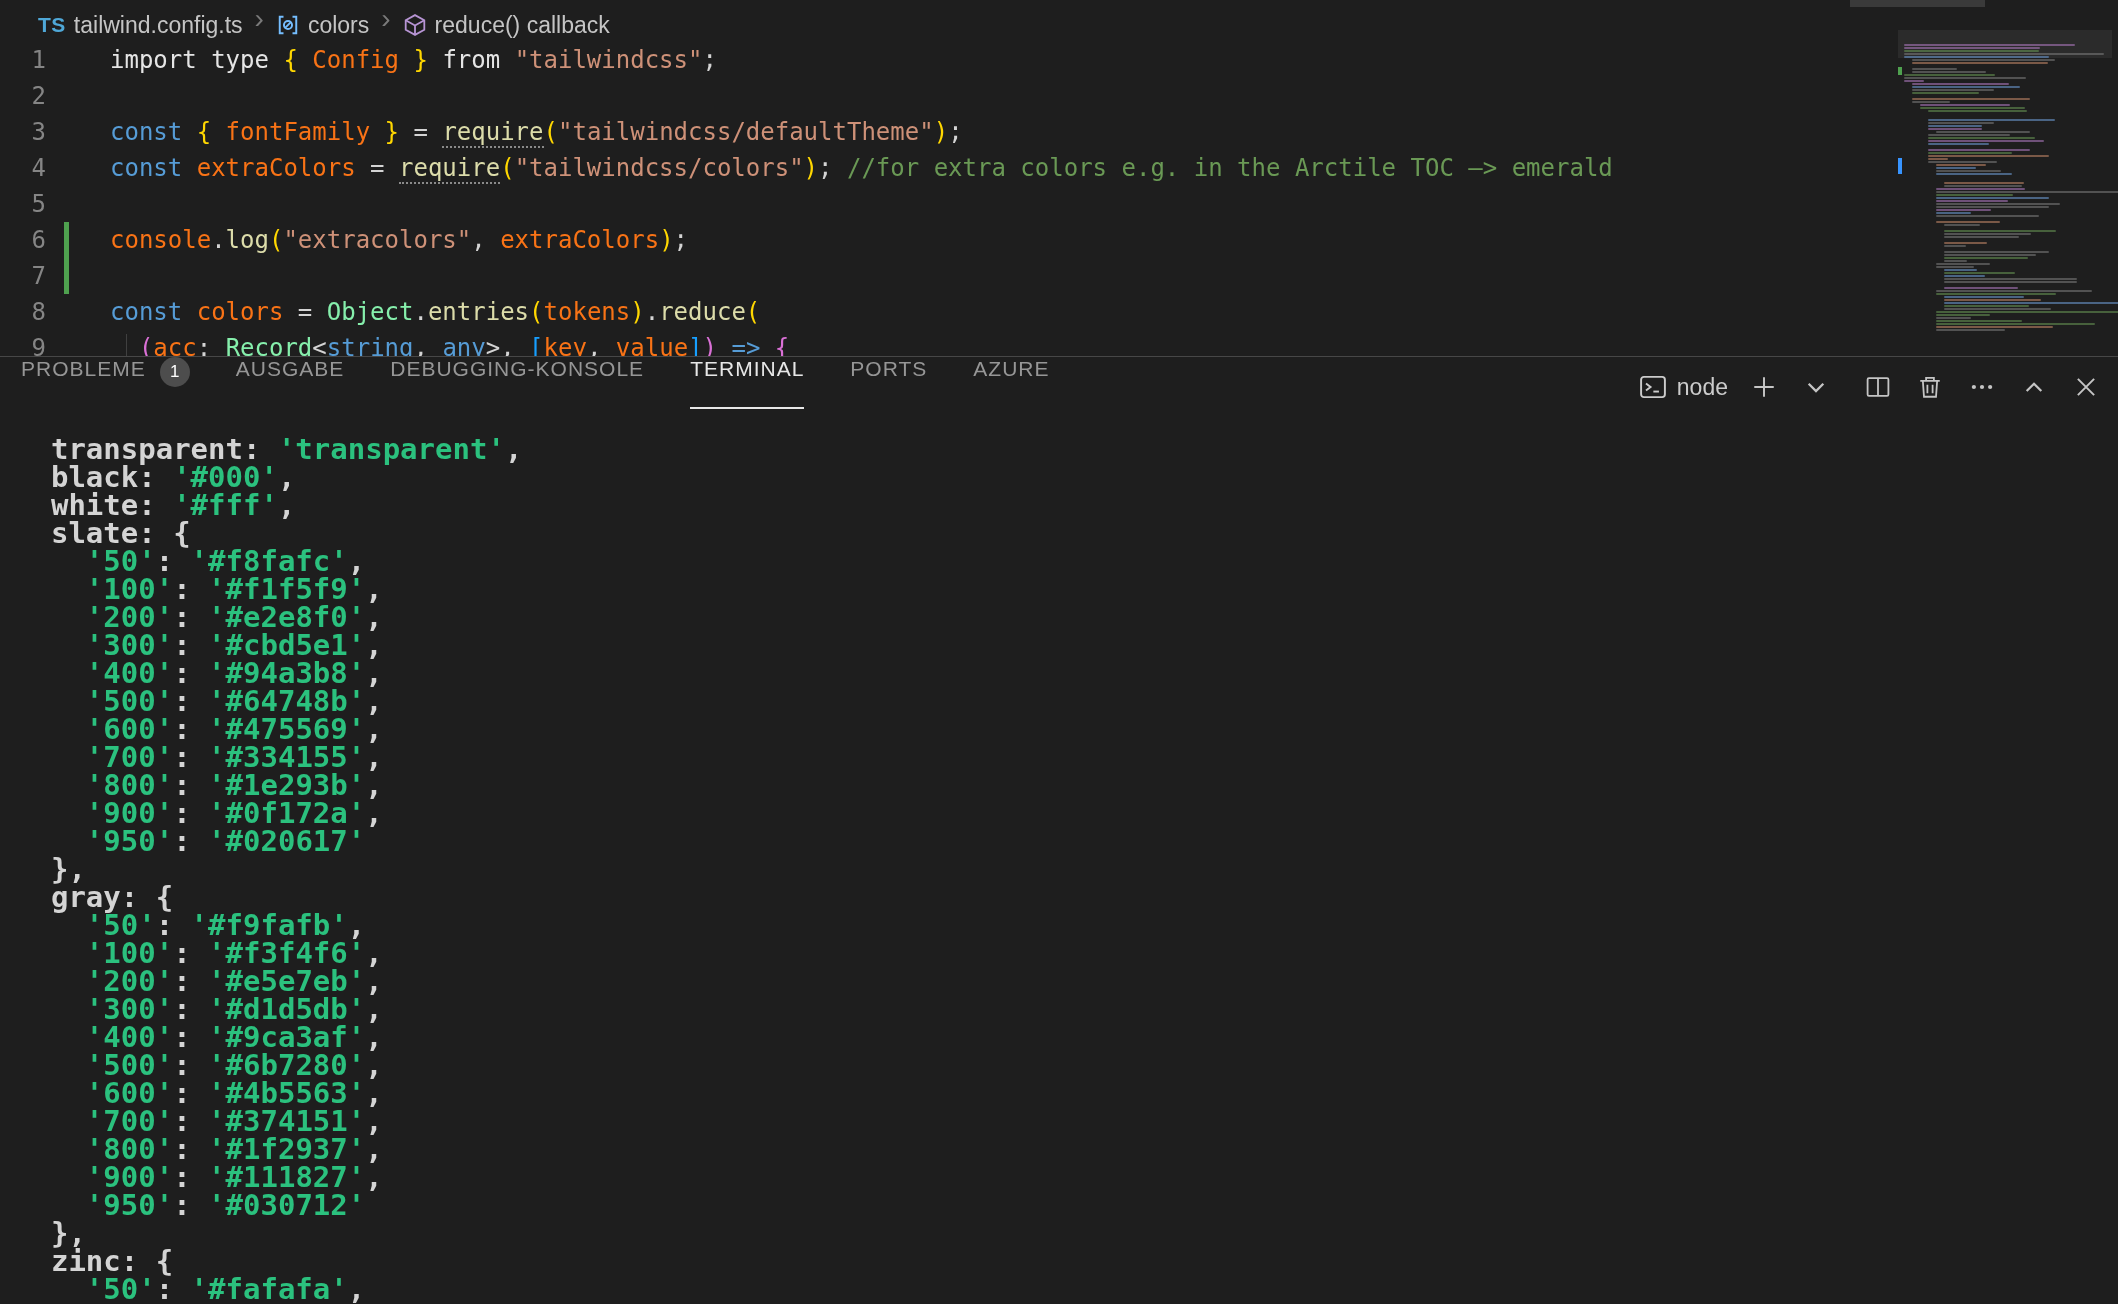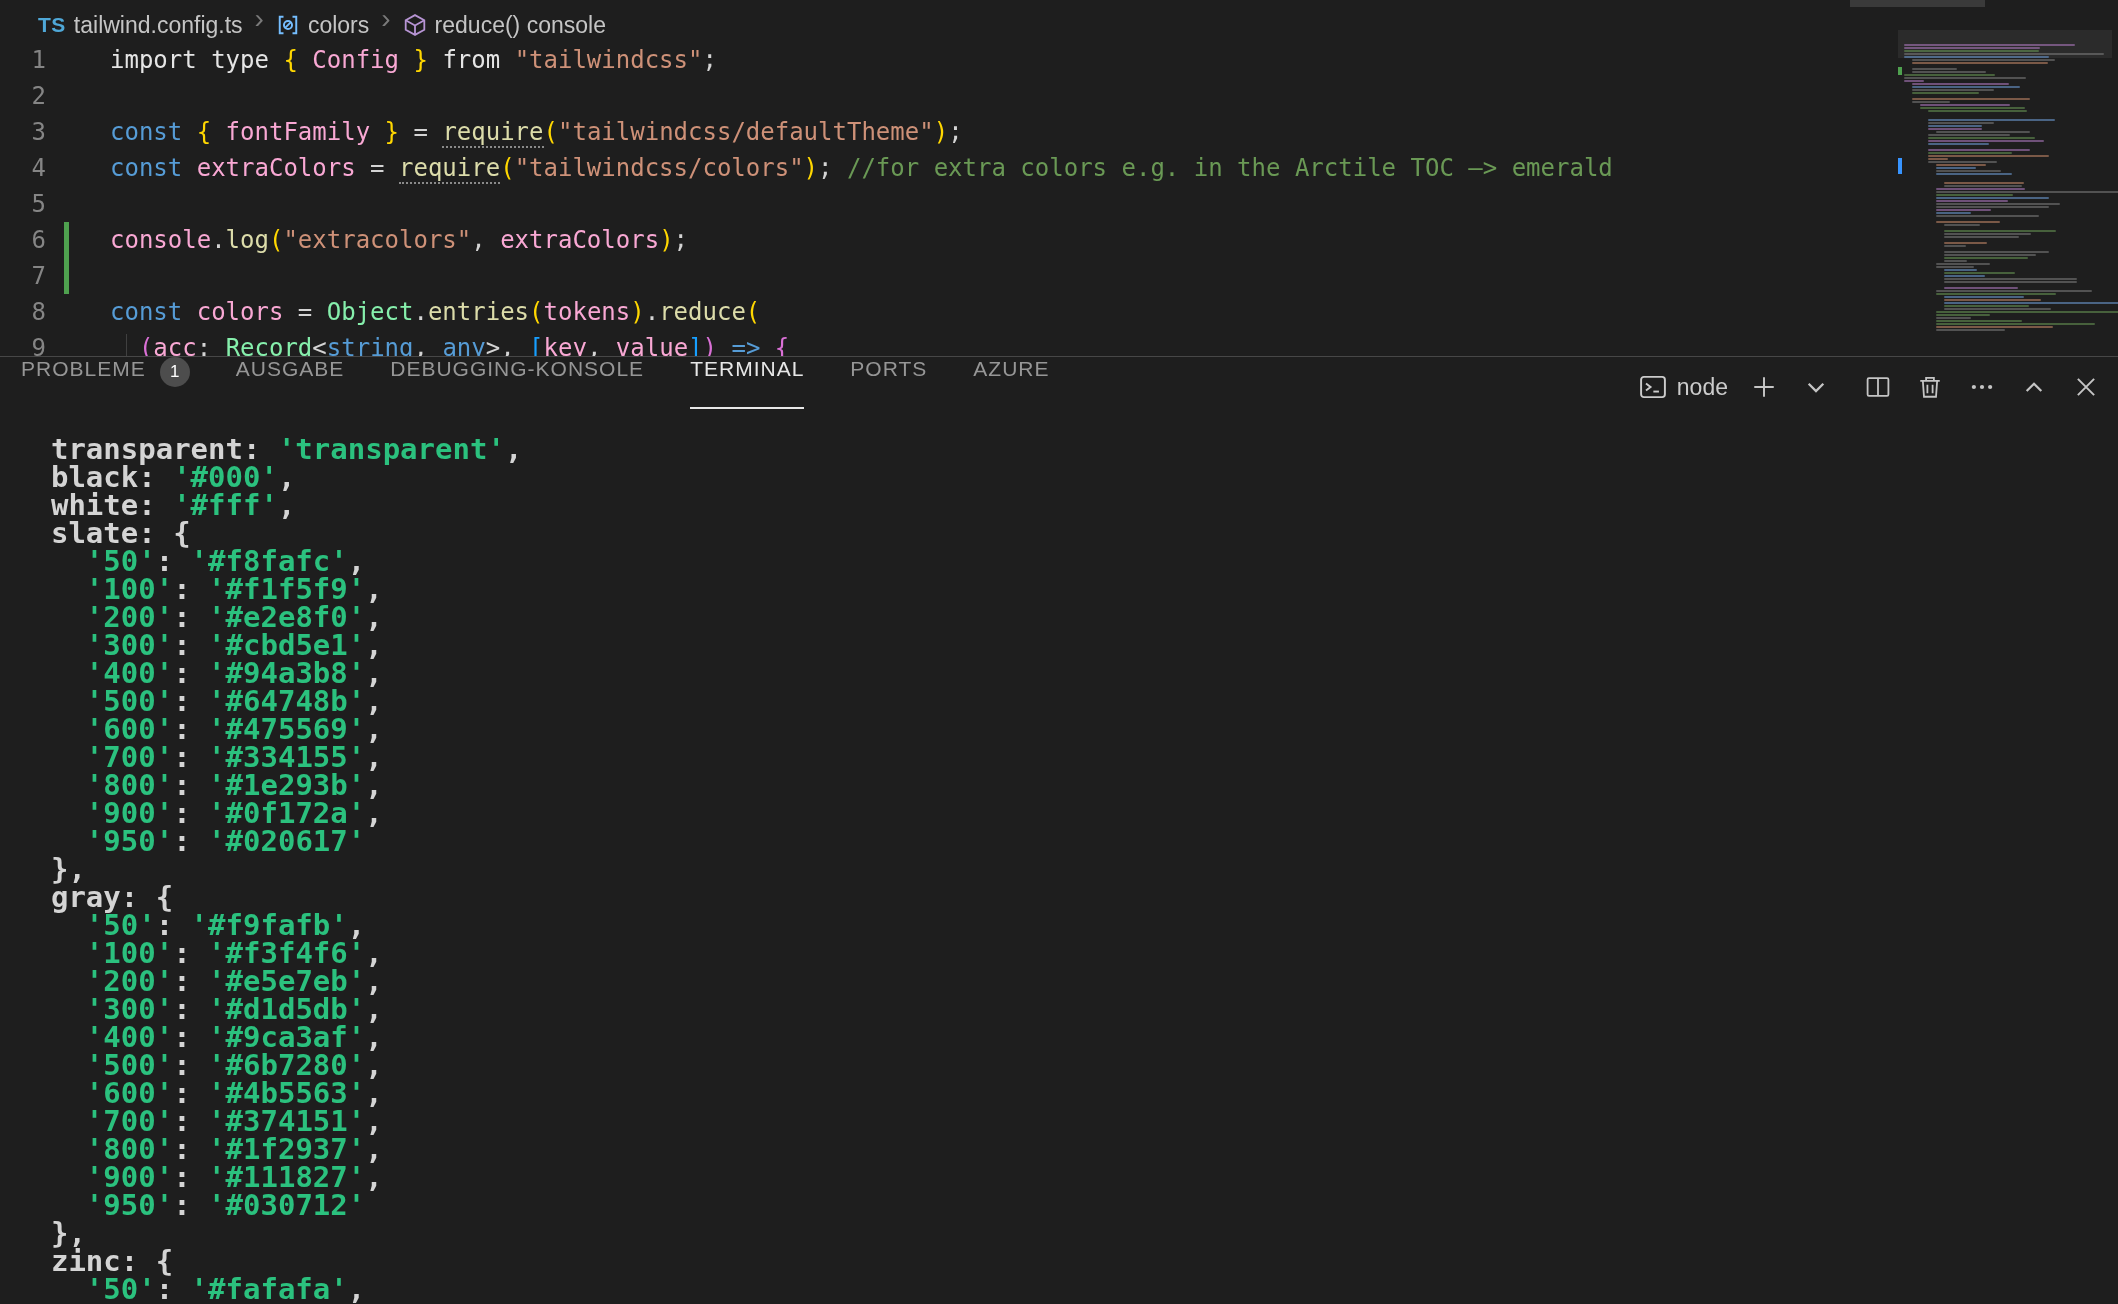--- a/index.html
+++ b/index.html
@@ -23,21 +23,21 @@
   .code-line { position:relative; display:flex; height:36px; line-height:36px;
     font-family:"DejaVu Sans Mono", monospace; font-size:24px; white-space:pre; }
   .ln { width:46px; text-align:right; color:#858585; flex:0 0 46px; }
   .line-content { padding-left:64px; color:#d4d4d4; }
   .change-bar { position:absolute; left:64px; top:0; bottom:0; width:5px; background:#4fa14f; }
   .guide::before { content:""; position:absolute; left:126px; top:4px; bottom:4px;
     width:1px; background:#404040; }
 
   .tk-kw  { color:#e5e5e5; }
   .tk-kw2 { color:#569CD6; }
-  .tk-var { color:#f9a8d4; }
+  .tk-var { color:#f97316; }
   .tk-type{ color:#86efac; }
   .tk-fn  { color:#DCDCAA; }
   .tk-fnu { color:#DCDCAA; border-bottom:2px dotted #8a8a8a; }
   .tk-str { color:#CE9178; }
   .tk-cmt { color:#6A9955; }
   .tk-b1  { color:#FFD700; }
   .tk-b2  { color:#DA70D6; }
   .tk-b3  { color:#179FFF; }
   .tk-fg  { color:#D4D4D4; }
 
@@ -103,21 +103,21 @@
       <span>colors</span>
     </span>
     <span class="bc-sep">›</span>
     <span class="bc-item">
       <span class="icon">
         <svg viewBox="0 0 16 16" width="24" height="24" fill="none" stroke="#B794D4" stroke-width="1.2">
           <path d="M8 1.4L14.2 4.8v6.4L8 14.6 1.8 11.2V4.8z"></path>
           <path d="M1.8 4.8L8 8.3l6.2-3.5M8 8.3v6.3"></path>
         </svg>
       </span>
-      <span>reduce() console</span>
+      <span>reduce() callback</span>
     </span>
   </div>
 
 <div class="editor mono">
   <div class="code-area">
       <div class="code-line"><span class="ln">1</span><span class="line-content"><span class="tk-kw">import</span><span class="tk-fg"> </span><span class="tk-kw">type</span><span class="tk-fg"> </span><span class="tk-b1">{</span><span class="tk-fg"> </span><span class="tk-var">Config</span><span class="tk-fg"> </span><span class="tk-b1">}</span><span class="tk-fg"> </span><span class="tk-kw">from</span><span class="tk-fg"> </span><span class="tk-str">"tailwindcss"</span><span class="tk-fg">;</span></span></div>
       <div class="code-line"><span class="ln">2</span></div>
       <div class="code-line"><span class="ln">3</span><span class="line-content"><span class="tk-kw2">const</span><span class="tk-fg"> </span><span class="tk-b1">{</span><span class="tk-fg"> </span><span class="tk-var">fontFamily</span><span class="tk-fg"> </span><span class="tk-b1">}</span><span class="tk-fg"> = </span><span class="tk-fnu">require</span><span class="tk-b1">(</span><span class="tk-str">"tailwindcss/defaultTheme"</span><span class="tk-b1">)</span><span class="tk-fg">;</span></span></div>
       <div class="code-line"><span class="ln">4</span><span class="line-content"><span class="tk-kw2">const</span><span class="tk-fg"> </span><span class="tk-var">extraColors</span><span class="tk-fg"> = </span><span class="tk-fnu">require</span><span class="tk-b1">(</span><span class="tk-str">"tailwindcss/colors"</span><span class="tk-b1">)</span><span class="tk-fg">; </span><span class="tk-cmt">//for extra colors e.g. in the Arctile TOC —&gt; emerald</span></span></div>
       <div class="code-line"><span class="ln">5</span><span class="line-content"></span></div>

